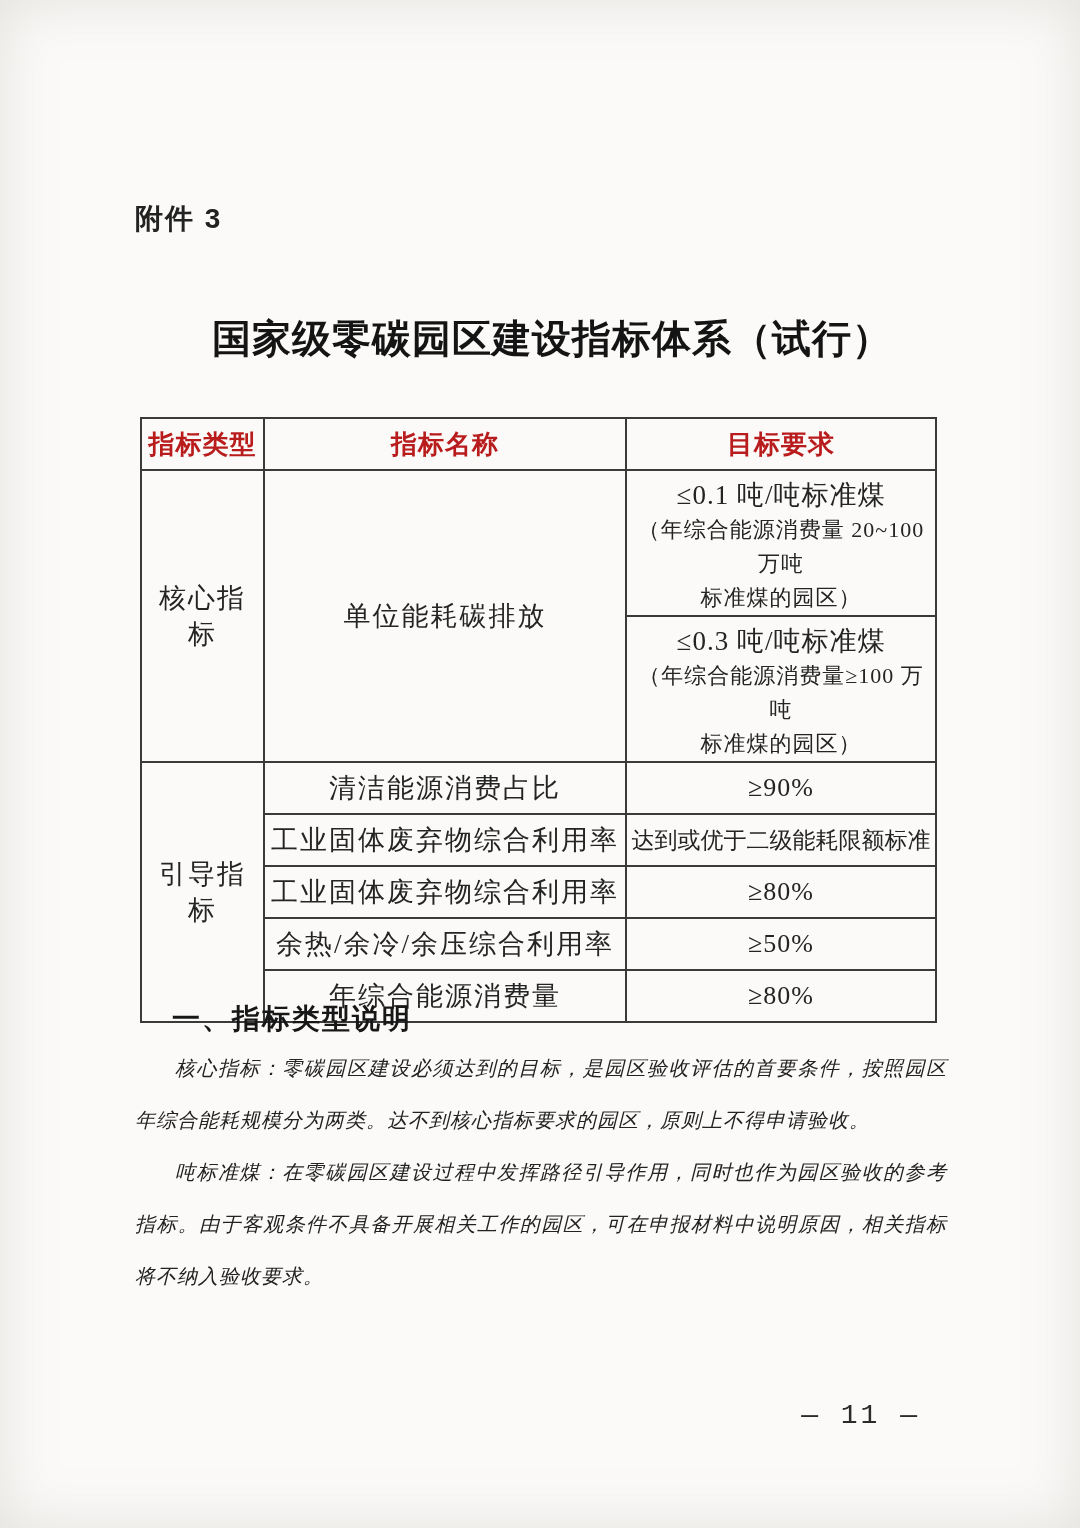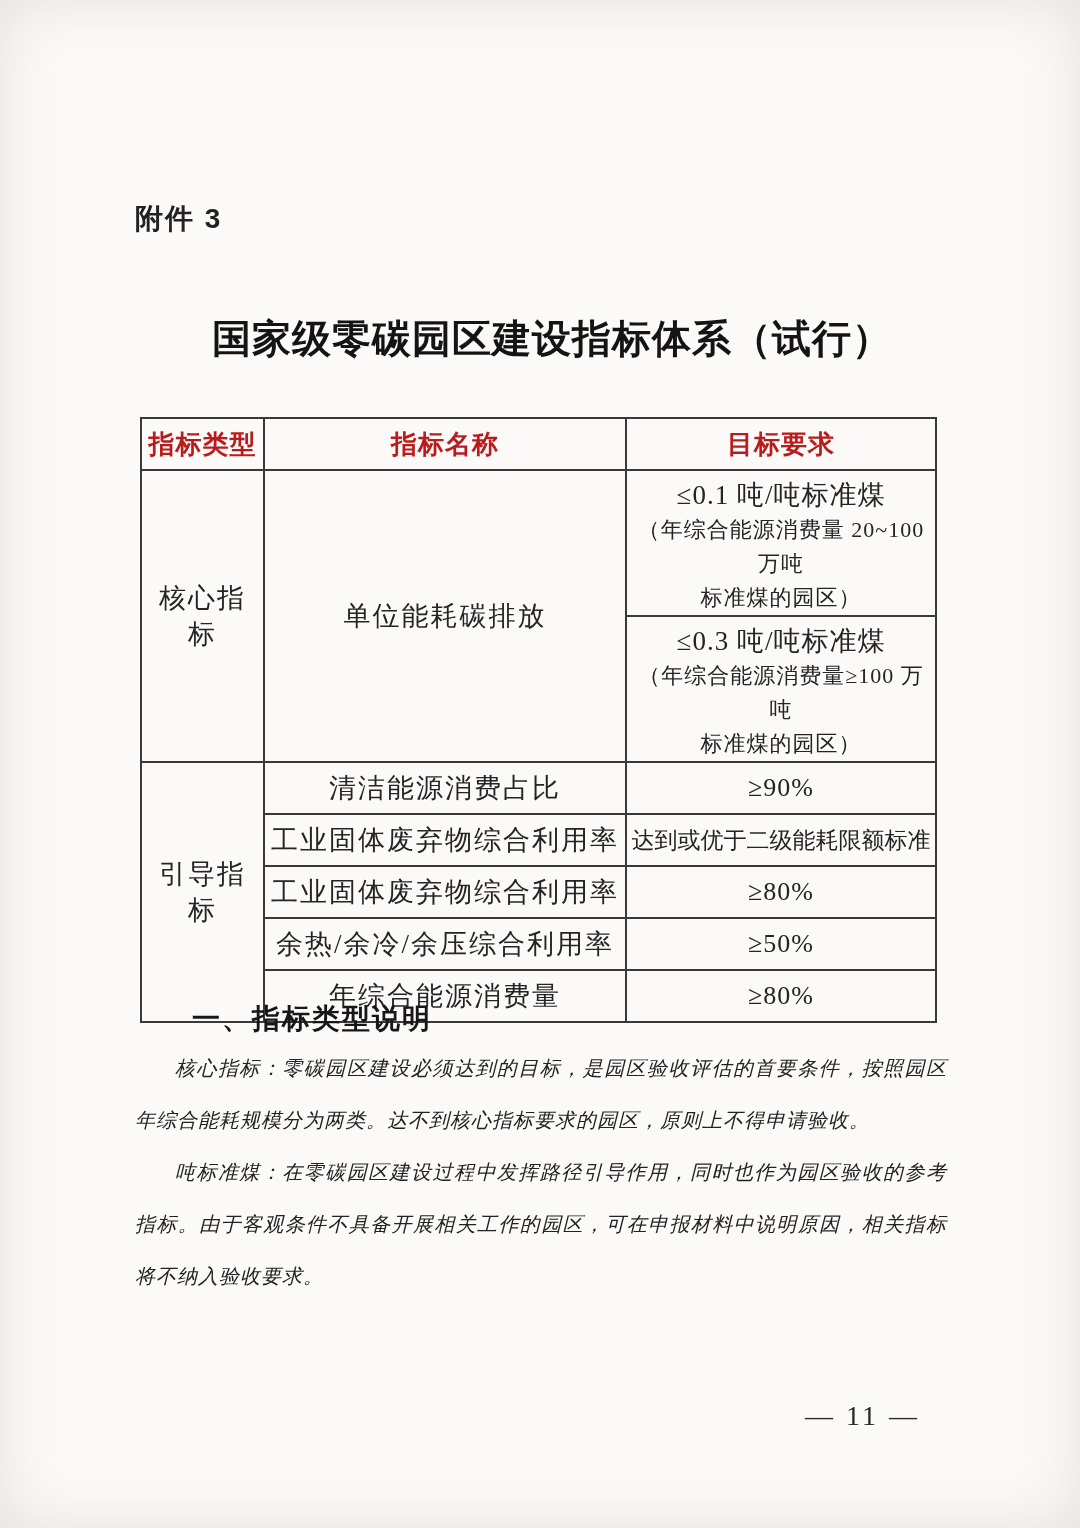--- a/index.html
+++ b/index.html
@@ -48,33 +48,33 @@
   .cell-type{font-size:27px;letter-spacing:2px;}
   .cell-name{font-size:27px;letter-spacing:2px;border-radius:29px;}
   .row-core-a{height:130px;}
   .row-core-b{height:126px;}
   .row-guide{height:52px;}
   .target-value{font-size:27px;letter-spacing:1px;display:block;margin-top:6px;}
   .target-note{font-size:22px;letter-spacing:1px;display:block;line-height:34px;}
   .cell-target{font-size:26px;letter-spacing:1px;}
   .cell-target.small{font-size:23px;letter-spacing:0;}
   .section-heading{
-    position:absolute;left:192px;top:1000px;
+    position:absolute;left:172px;top:1000px;
     font-family:"Liberation Sans","DejaVu Sans",sans-serif;
     font-weight:700;font-size:28px;letter-spacing:2px;color:#171717;
   }
   .body-text{
     position:absolute;left:135px;top:1042px;width:812px;
     font-size:20px;line-height:52px;letter-spacing:1px;
     text-align:justify;color:#222;font-style:italic;
   }
   .body-text p{margin:0;text-indent:2em;}
   .page-number{
     position:absolute;right:160px;top:1400px;
-    font-size:28px;letter-spacing:3px;color:#2a2a2a;
+    font-size:28px;letter-spacing:3px;color:#2a2a2a;font-family:Liberation Mono, monospace;
   }
 </style>
 </head>
 <body>
 
 <div class="page">
 
   <div class="attachment">附件 3</div>
 
   <div class="doc-title">国家级零碳园区建设指标体系（试行）</div>

